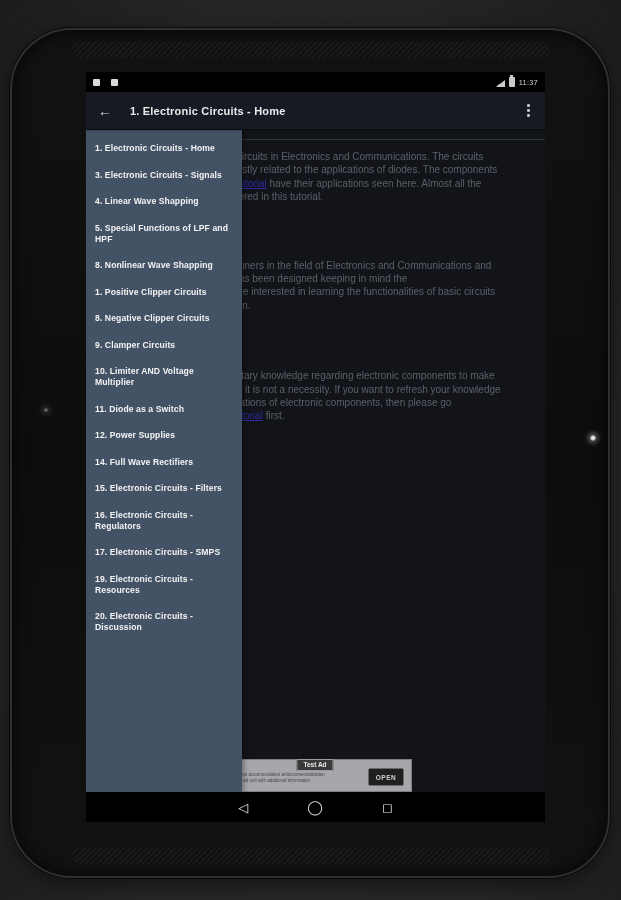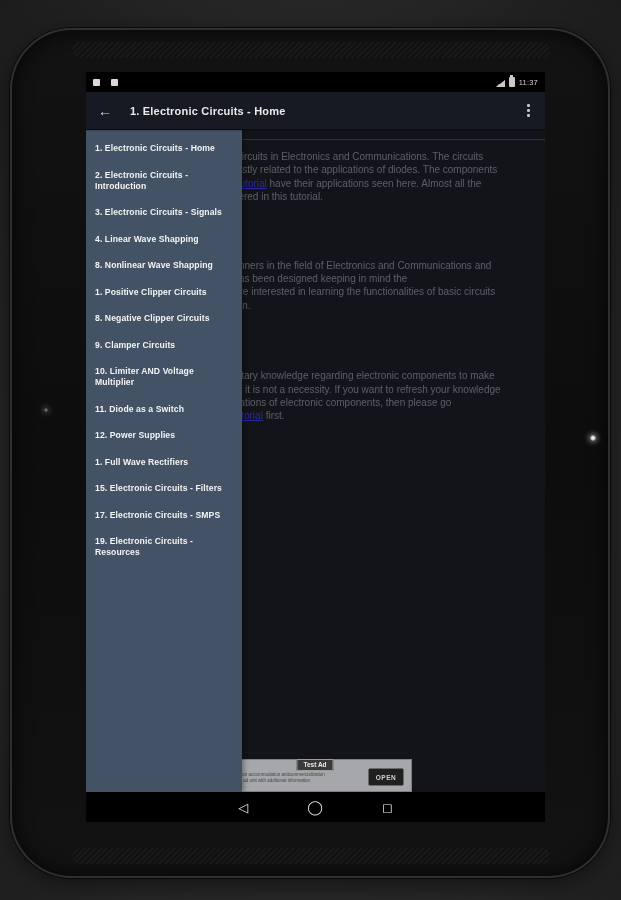--- a/index.html
+++ b/index.html
@@ -173,34 +173,36 @@
       <div class="ad-text">
         <div>automation accommodation anticommercialization</div>
         <div>long test ad unit with additional information</div>
       </div>
       <div class="ad-open">OPEN</div>
     </div>
 
     <div class="drawer">
       <div>
           <div class="drawer-item">1. Electronic Circuits - Home</div>
-          <div class="drawer-item">2. Electronic Circuits - Introduction</div>
           <div class="drawer-item">3. Electronic Circuits - Signals</div>
           <div class="drawer-item">4. Linear Wave Shapping</div>
+          <div class="drawer-item">5. Special Functions of LPF and HPF</div>
           <div class="drawer-item">8. Nonlinear Wave Shapping</div>
           <div class="drawer-item">1. Positive Clipper Circuits</div>
           <div class="drawer-item">8. Negative Clipper Circuits</div>
           <div class="drawer-item">9. Clamper Circuits</div>
           <div class="drawer-item">10. Limiter AND Voltage Multiplier</div>
           <div class="drawer-item">11. Diode as a Switch</div>
           <div class="drawer-item">12. Power Supplies</div>
-          <div class="drawer-item">1. Full Wave Rectifiers</div>
+          <div class="drawer-item">14. Full Wave Rectifiers</div>
           <div class="drawer-item">15. Electronic Circuits - Filters</div>
+          <div class="drawer-item">16. Electronic Circuits - Regulators</div>
           <div class="drawer-item">17. Electronic Circuits - SMPS</div>
           <div class="drawer-item">19. Electronic Circuits - Resources</div>
+          <div class="drawer-item">20. Electronic Circuits - Discussion</div>
         </div>
     </div>
 
     <div class="nav-bar">
       <span class="nav-glyph">◁</span>
       <span class="nav-glyph home">◯</span>
       <span class="nav-glyph">◻</span>
     </div>
 
   </div>

